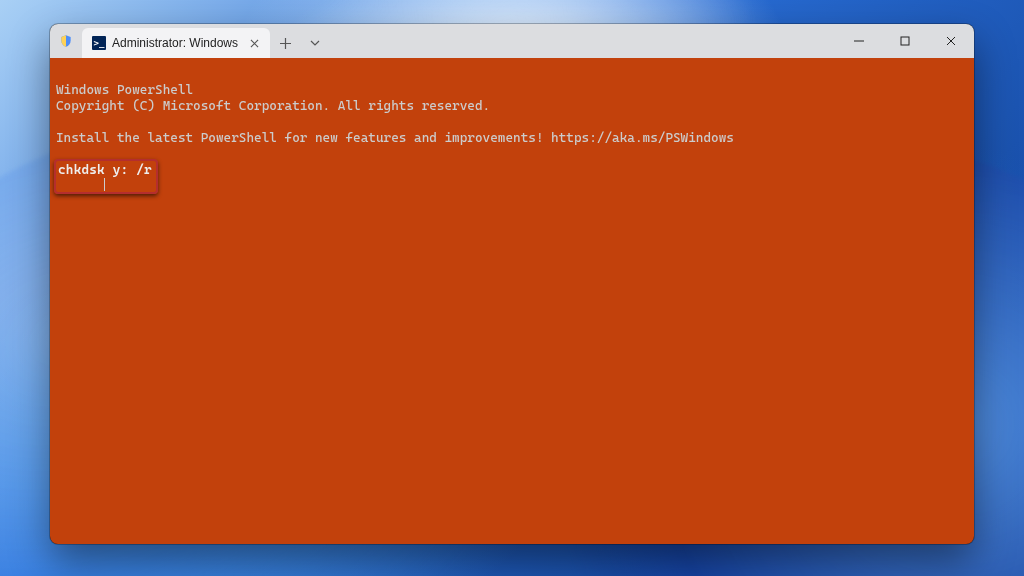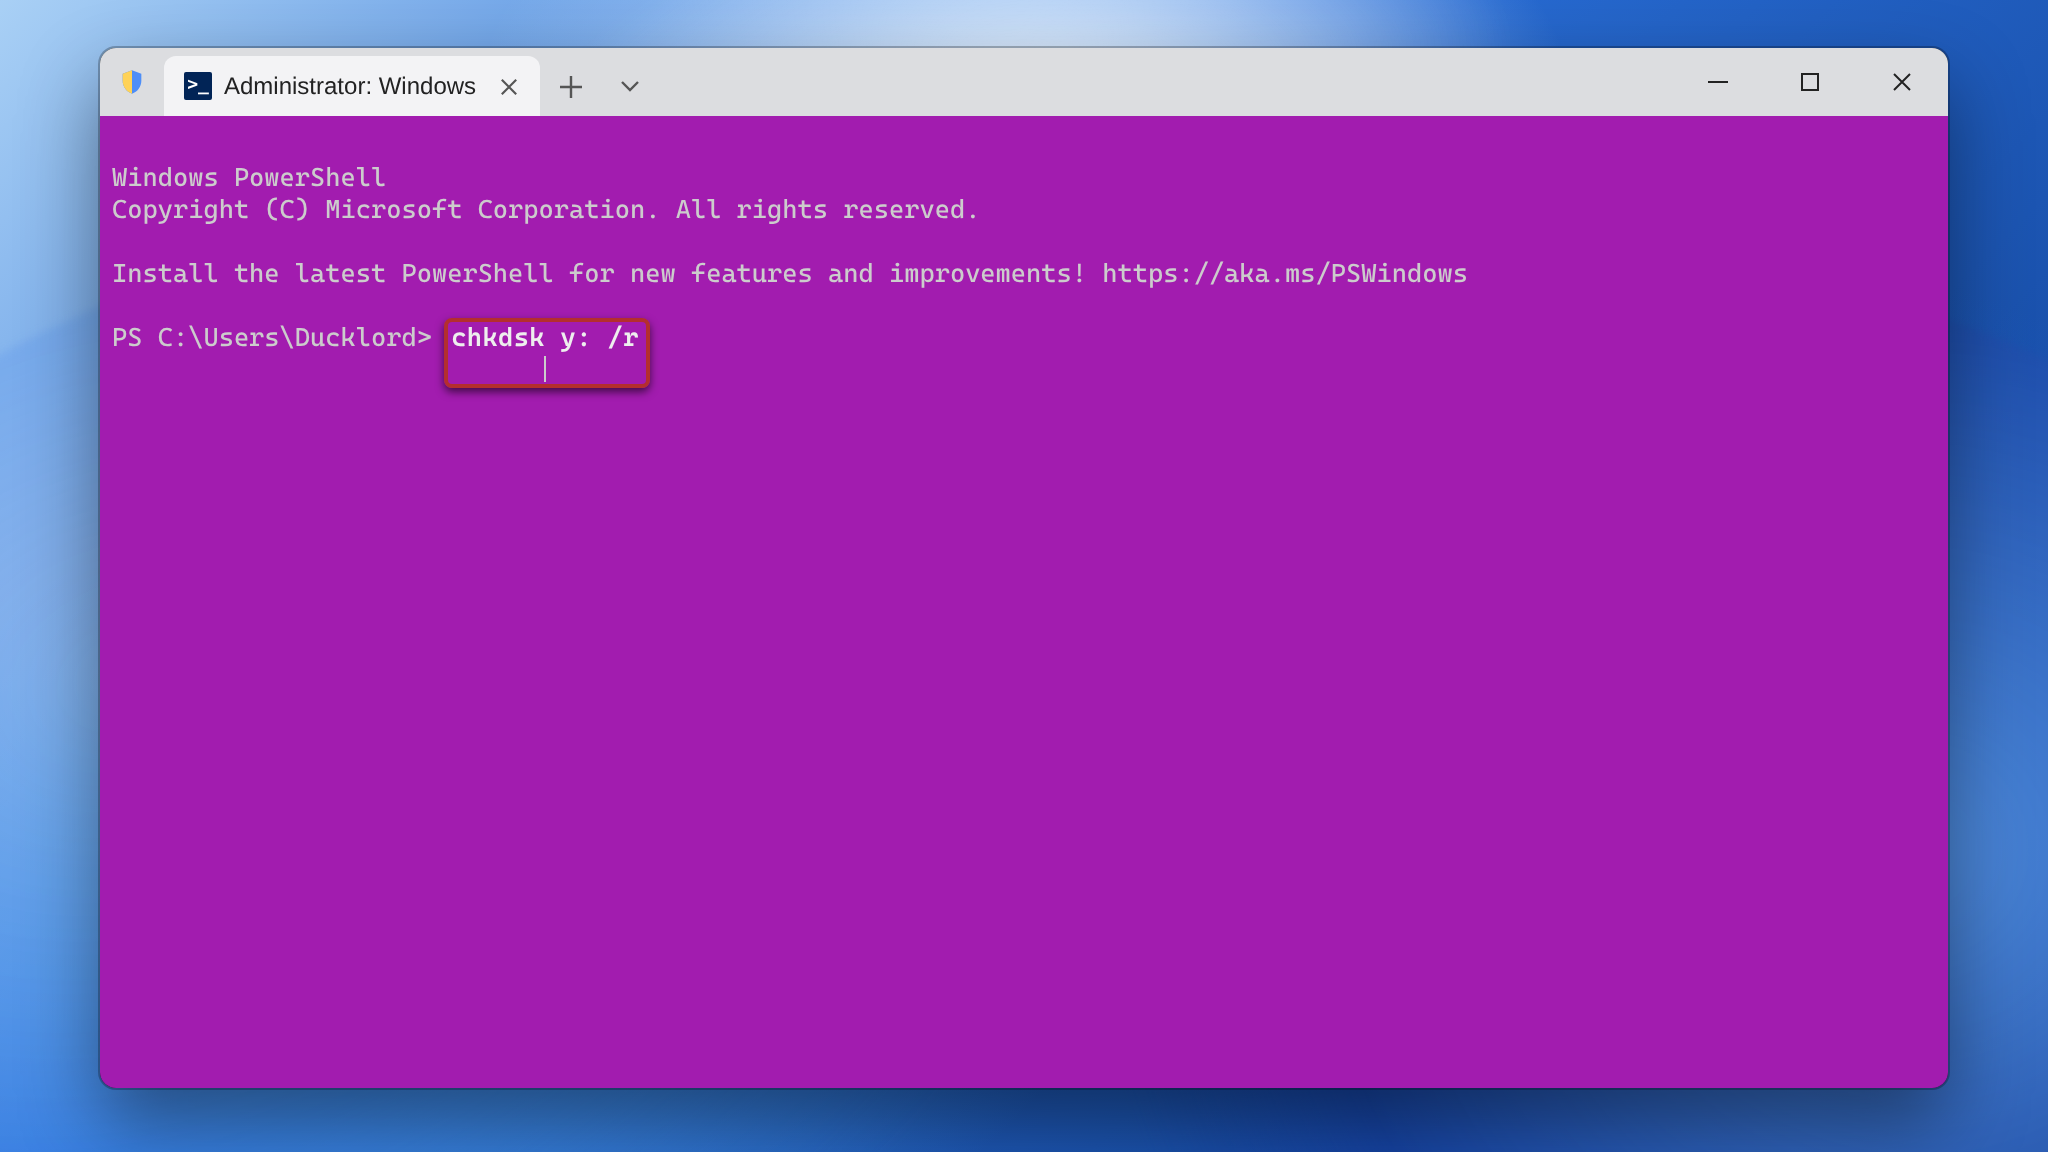--- a/index.html
+++ b/index.html
@@ -75,21 +75,21 @@
       width: 30px; display: flex; align-items: center; justify-content: center;
       color: #444; margin-top: 4px;
     }
     .spacer { flex: 1; }
     .winbtn { width: 46px; display: flex; align-items: center; justify-content: center; color: #222; }
     .winbtn svg { width: 10px; height: 10px; }
 
     
     .term {
       flex: 1;
-      background: #a21caf;
+      background: #c2410c;
       color: #cccccc;
       font-family: Consolas, "Cascadia Mono", monospace;
       font-size: 13px;
       line-height: 16px;
       padding: 8px 6px;
       white-space: pre;
       position: relative;
     }
     .prompt-row { display: flex; align-items: flex-start; }
     .highlight-box {
@@ -161,16 +161,16 @@
           </svg>
       </div>
     </div>
 
     <div class="term">
 <span>Windows PowerShell</span>
 <span>Copyright (C) Microsoft Corporation. All rights reserved.</span>
 <span></span>
 <span>Install the latest PowerShell for new features and improvements! https://aka.ms/PSWindows</span>
 <span></span>
-<span class="prompt-row"><span>PS C:\Users\Ducklord&gt; </span><span class="highlight-box"><span class="cmd-bold">chkdsk y: /r</span><span class="cursor"></span></span></span>
+<span class="prompt-row"><span class="highlight-box"><span class="cmd-bold">chkdsk y: /r</span><span class="cursor"></span></span></span>
     </div>
   </div>
 </div>
 
 </body></html>

